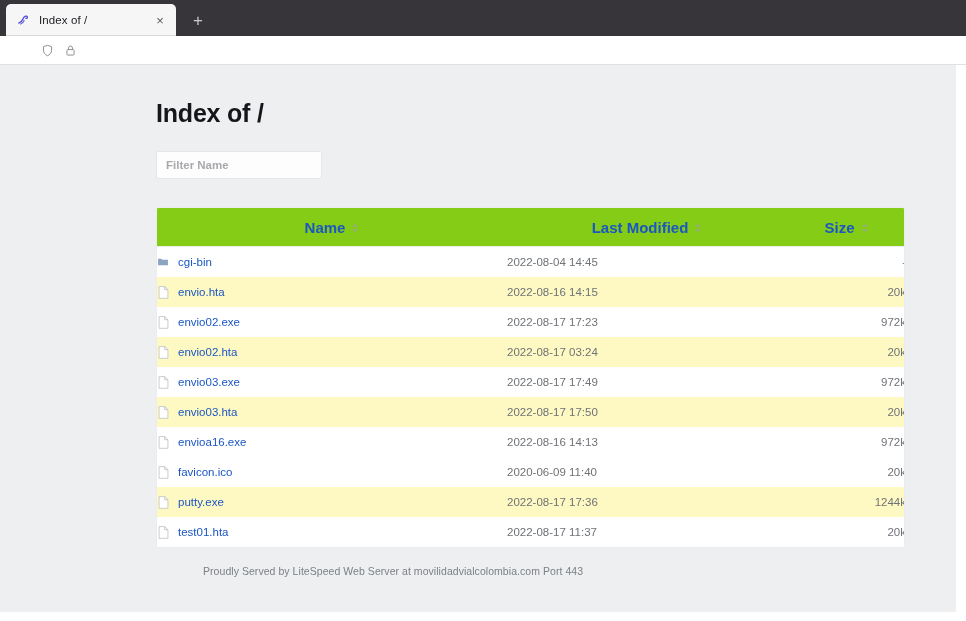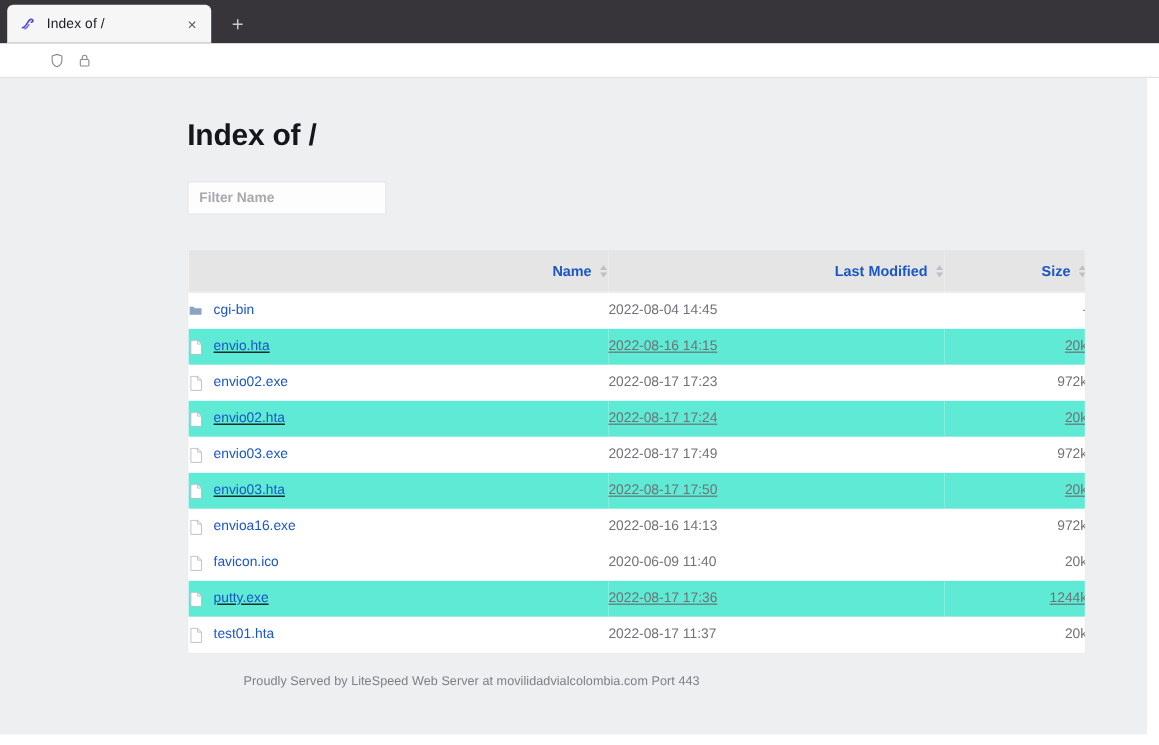--- a/index.html
+++ b/index.html
@@ -184,26 +184,26 @@
     overflow: hidden;
   }
 
   table.listing {
     width: 100%;
     border-collapse: collapse;
     table-layout: fixed;
   }
 
   table.listing th {
-    text-align: right;
-    font-size: 12px;
+    text-align: center;
+    font-size: 15px;
     font-weight: bold;
     color: #1a56c4;
     padding: 11px 0 10px 0;
-    background: #e5e5e5;
+    background: #84cc16;
     border-bottom: 1px solid #edeef0;
     white-space: nowrap;
   }
 
   th.col-name   { width: 350px; padding-left: 19px; }
   th.col-date   { width: 280px; }
   th.col-size   { width: 119px; text-align: right; padding-right: 19px; }
 
   .th-wrap { display: inline-flex; align-items: center; gap: 6px; }
   th.col-size .th-wrap { justify-content: flex-end; }
@@ -227,21 +227,21 @@
   .sort-icon .caret-down { border-top: 4px solid #9aa3ae; }
 
   table.listing td {
     font-size: 11.5px;
     padding: 8px 0 8px 0;
     vertical-align: middle;
     white-space: nowrap;
   }
 
   tr.row-even td { background: #ffffff; }
-  tr.row-odd  td { background: #5eead4; text-decoration: underline; }
+  tr.row-odd  td { background: #fef9c3; }
 
   td.cell-name {
     padding-left: 19px;
     display: flex;
     align-items: center;
     gap: 9px;
   }
 
   td.cell-date { color: #6f7276; }
   td.cell-size { text-align: right; padding-right: 19px; color: #6f7276; }
@@ -392,21 +392,21 @@
                 <tr class="row-odd">
                   <td class="cell-name">
                     <span class="icon-file">
                       <svg width="11" height="13" viewBox="0 0 14 17">
                         <path d="M1.2 0.8h7.4l4.2 4.1v11.2H1.2z" fill="#ffffff" stroke="#b9bcc1" stroke-width="1" stroke-linejoin="round"></path>
                         <path d="M8.6 0.8v4.1h4.2" fill="none" stroke="#b9bcc1" stroke-width="1" stroke-linejoin="round"></path>
                       </svg>
                     </span>
                     <a class="entry-link">envio02.hta</a>
                   </td>
-                  <td class="cell-date">2022-08-17 17:24</td>
+                  <td class="cell-date">2022-08-17 03:24</td>
                   <td class="cell-size">20k</td>
                 </tr>
                 <tr class="row-even">
                   <td class="cell-name">
                     <span class="icon-file">
                       <svg width="11" height="13" viewBox="0 0 14 17">
                         <path d="M1.2 0.8h7.4l4.2 4.1v11.2H1.2z" fill="#ffffff" stroke="#b9bcc1" stroke-width="1" stroke-linejoin="round"></path>
                         <path d="M8.6 0.8v4.1h4.2" fill="none" stroke="#b9bcc1" stroke-width="1" stroke-linejoin="round"></path>
                       </svg>
                     </span>

